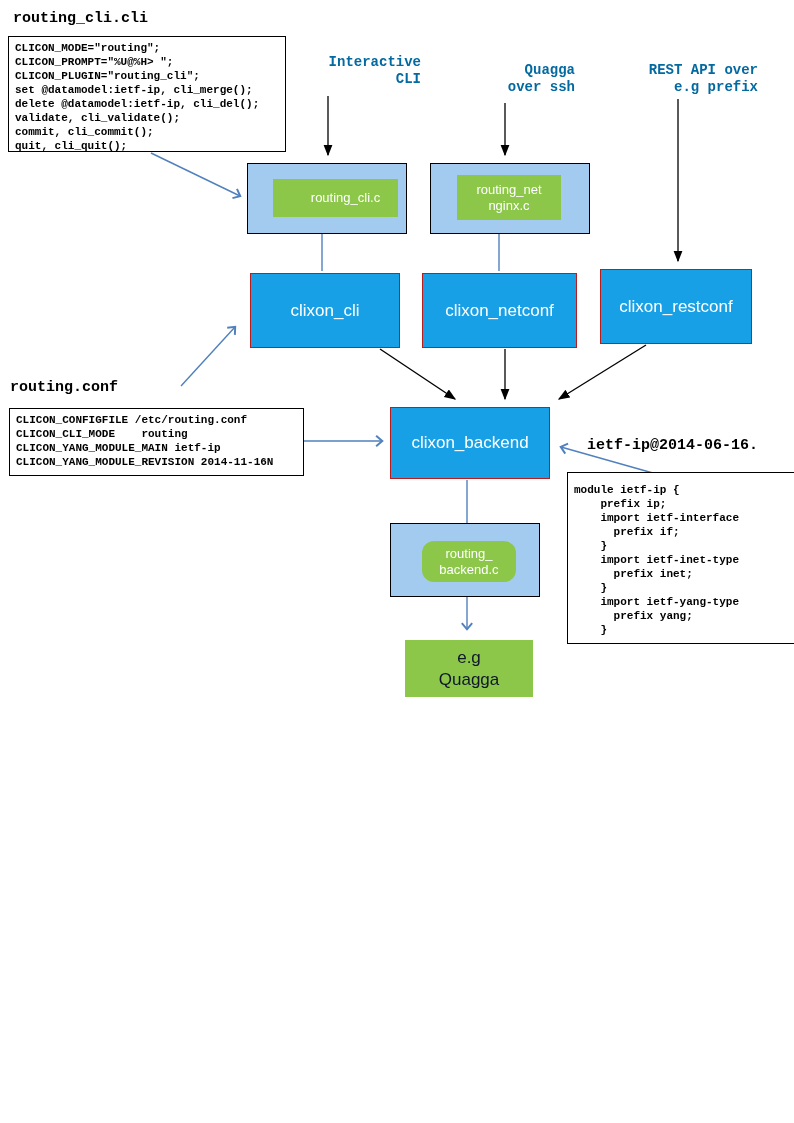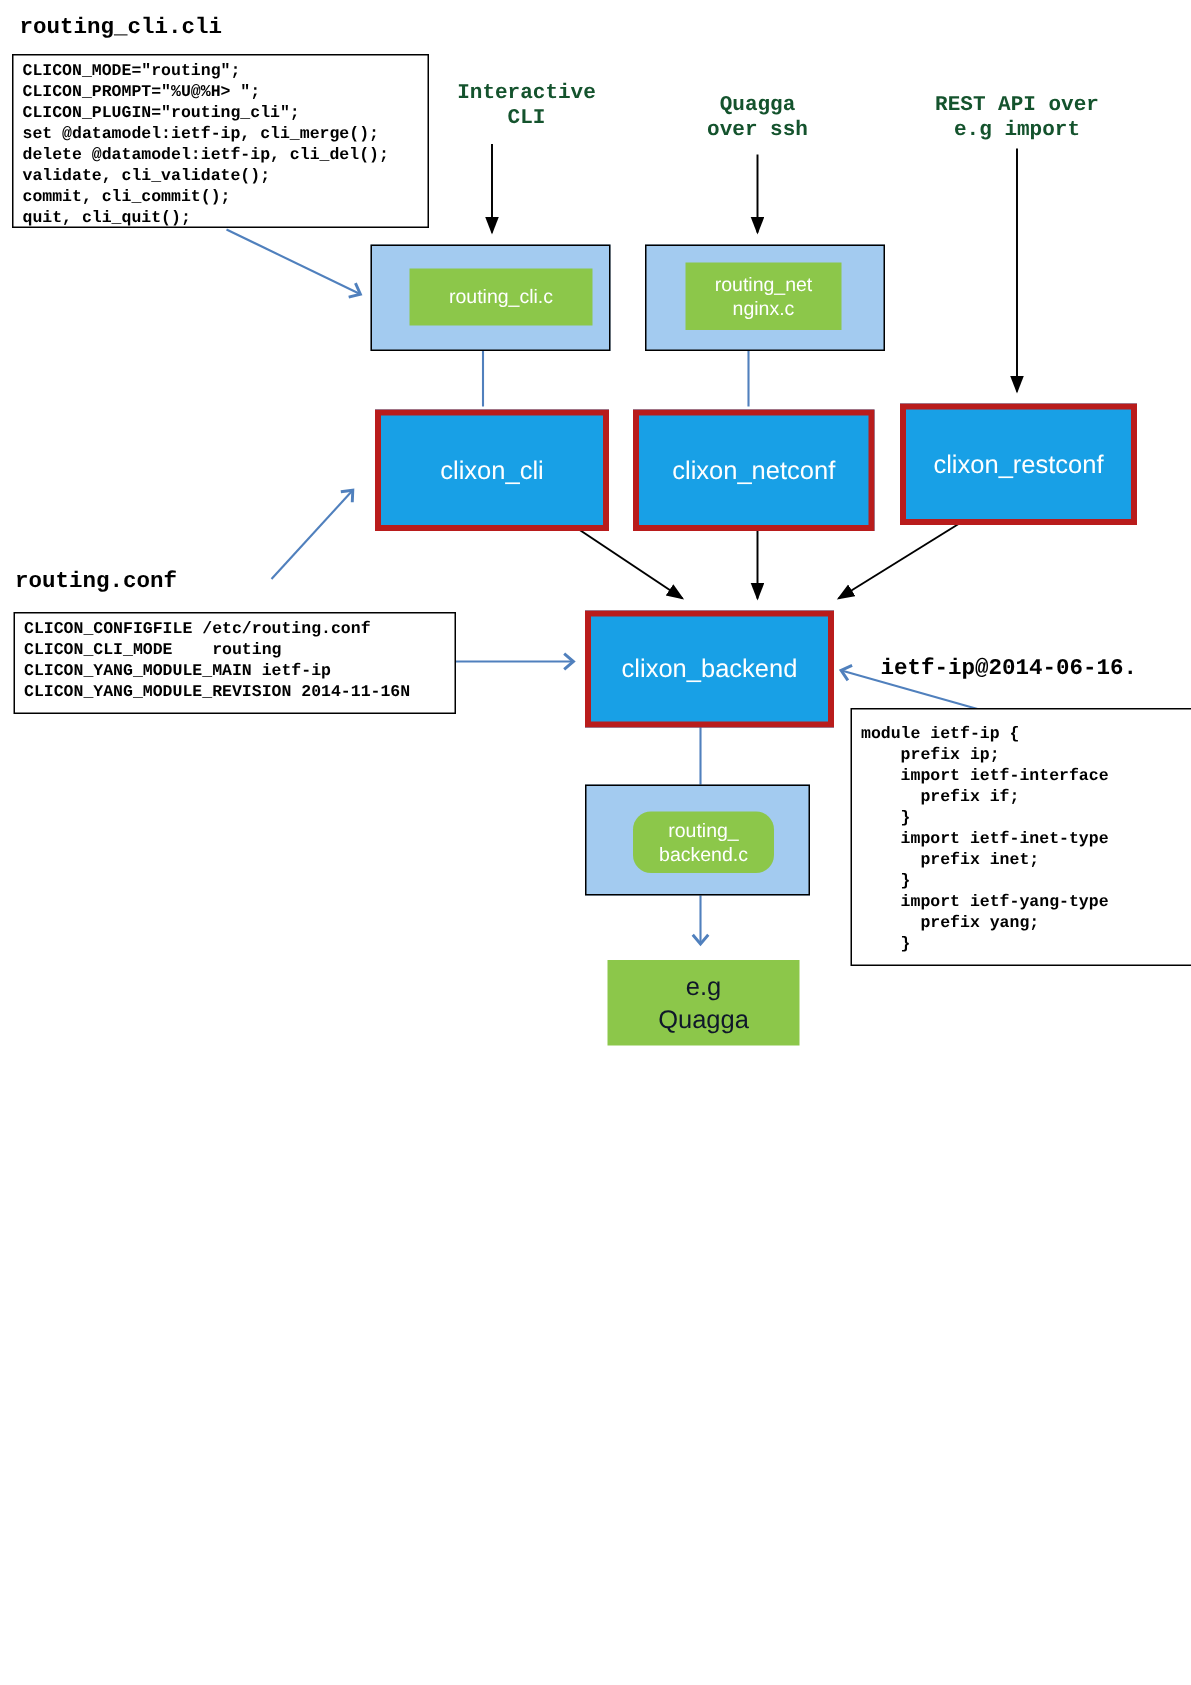--- a/index.html
+++ b/index.html
@@ -2,25 +2,25 @@
 <html><head>
 <meta charset="utf-8">
 <style>
   html,body{margin:0;padding:0;background:#fff;}
   .page{position:relative;width:794px;height:1123px;background:#ffffff;overflow:hidden;
         font-family:"Liberation Sans",sans-serif;}
   .arrow-layer{position:absolute;left:0;top:0;pointer-events:none;}
   .file-label{position:absolute;font-family:"Liberation Mono",monospace;font-weight:bold;
               font-size:15px;color:#000;white-space:pre;}
   .annotation{position:absolute;font-family:"Liberation Mono",monospace;font-weight:bold;
-              font-size:14px;line-height:17px;color:#14532d;text-align:center;white-space:pre-line;}
+              font-size:14px;line-height:17px;color:#0369a1;text-align:right;white-space:pre-line;}
   .code-box{position:absolute;border:1px solid #000;background:#fff;margin:0;
             font-family:"Liberation Mono",monospace;font-weight:bold;font-size:11px;
             line-height:14px;color:#000;white-space:pre;overflow:hidden;padding:4px 6px;}
-  .node{position:absolute;background:#18A0E6;border:4px solid #b91c1c;color:#fff;
+  .node{position:absolute;background:#18A0E6;border:1px solid #b91c1c;color:#fff;
         display:flex;align-items:center;justify-content:center;font-size:17px;
         text-align:center;white-space:pre-line;}
   .container-box{position:absolute;background:#A3CBF0;border:1px solid #000;}
   .green-box{position:absolute;background:#8CC74A;color:#fff;display:flex;align-items:center;
              justify-content:center;font-size:13px;line-height:16px;text-align:center;
              white-space:pre-line;}
   .quagga{position:absolute;background:#8CC74A;color:#0f172a;display:flex;align-items:center;
           justify-content:center;font-size:17px;line-height:22px;text-align:center;
           white-space:pre-line;}
 </style>
@@ -58,21 +58,21 @@
 
   <div class="file-label" style="left:13px;top:10px;">routing_cli.cli</div>
   <div class="file-label" style="left:10px;top:379px;">routing.conf</div>
   <div class="file-label" style="left:587px;top:437px;">ietf-ip@2014-06-16.</div>
 
   <div class="annotation" style="left:281px;top:54px;width:140px;">Interactive
 CLI</div>
   <div class="annotation" style="left:435px;top:62px;width:140px;">Quagga
 over ssh</div>
   <div class="annotation" style="left:598px;top:62px;width:160px;">REST API over
-e.g import</div>
+e.g prefix</div>
 
   <pre class="code-box" style="left:8px;top:36px;width:264px;height:106px;">CLICON_MODE="routing";
 CLICON_PROMPT="%U@%H&gt; ";
 CLICON_PLUGIN="routing_cli";
 set @datamodel:ietf-ip, cli_merge();
 delete @datamodel:ietf-ip, cli_del();
 validate, cli_validate();
 commit, cli_commit();
 quit, cli_quit();</pre>
   <pre class="code-box" style="left:9px;top:408px;width:281px;height:58px;">CLICON_CONFIGFILE /etc/routing.conf
@@ -85,21 +85,21 @@
       prefix if;
     }
     import ietf-inet-type
       prefix inet;
     }
     import ietf-yang-type
       prefix yang;
     }</pre>
 
   <div class="container-box" style="left:247px;top:163px;width:158px;height:69px;">
-    <div class="green-box" style="left:25px;top:15px;width:122px;height:38px;">routing_cli.c</div>
+    <div class="green-box" style="left:25px;top:15px;width:105px;height:38px;padding-left:20px;">routing_cli.c</div>
   </div>
   <div class="container-box" style="left:430px;top:163px;width:158px;height:69px;">
     <div class="green-box" style="left:26px;top:11px;width:104px;height:45px;">routing_net
 nginx.c</div>
   </div>
   <div class="container-box" style="left:390px;top:523px;width:148px;height:72px;">
     <div class="green-box" style="left:31px;top:17px;width:94px;height:41px;border-radius:12px;">routing_
 backend.c</div>
   </div>
 

